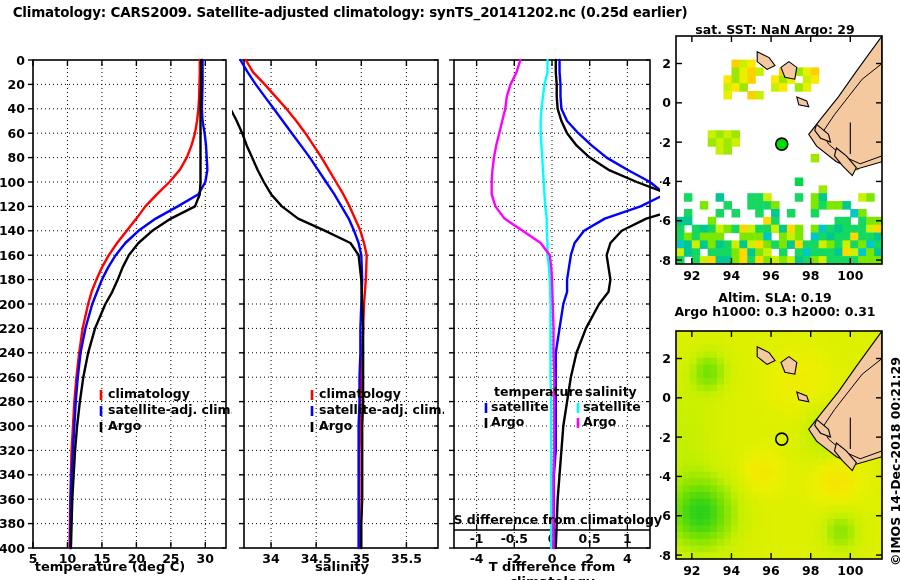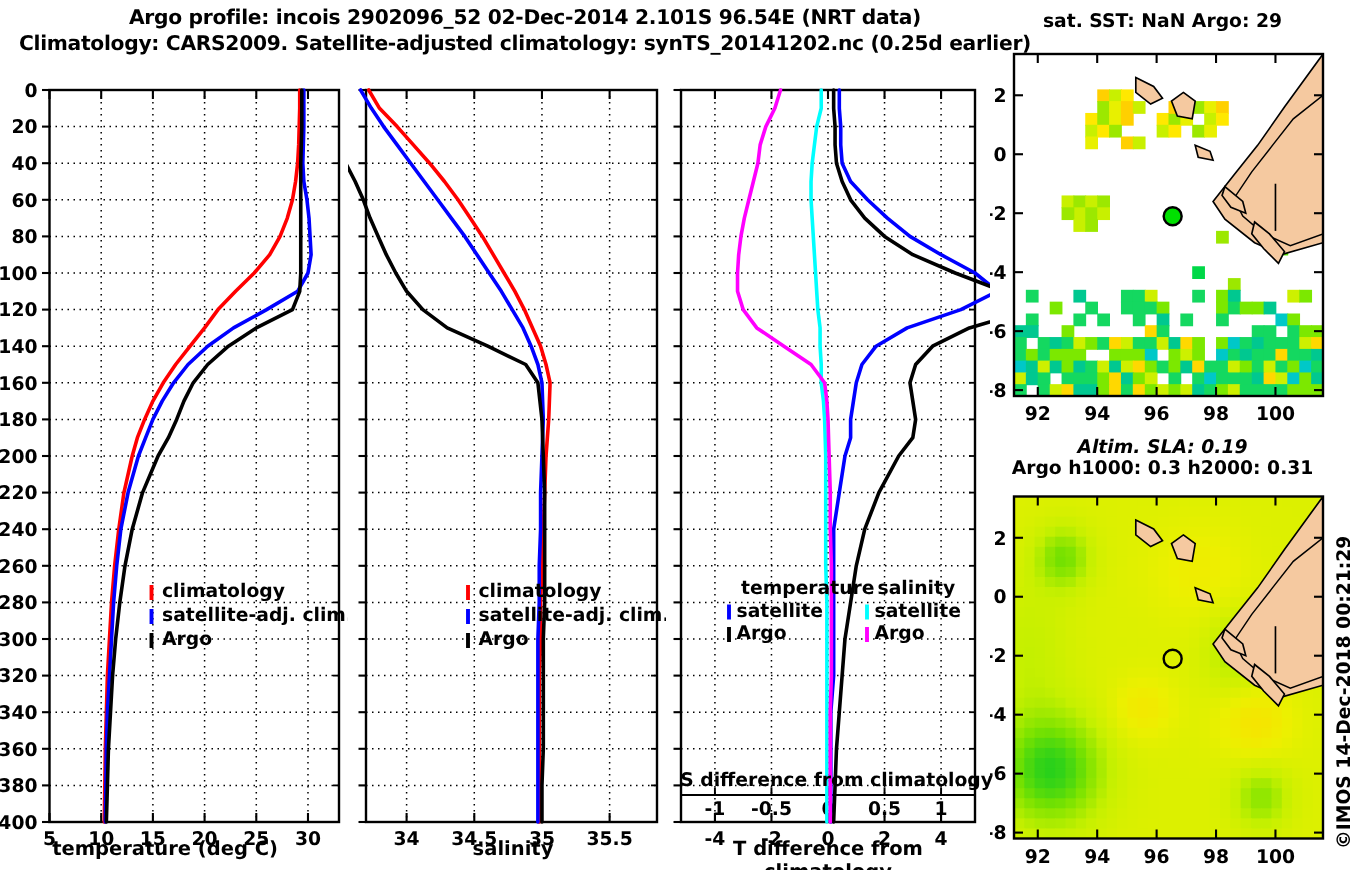--- a/index.html
+++ b/index.html
@@ -11,21 +11,20 @@
   .maptitle{font-size:12.5px;font-weight:700;text-align:center;line-height:15px;}
   .axlabel{font-size:13px;font-weight:700;text-align:center;}
   .copy{font-size:12.5px;font-weight:700;white-space:nowrap;
         transform:rotate(-90deg);transform-origin:left top;}
   svg{display:block;}
 </style>
 </head>
 <body>
 
 <div class="abs title-block">
-  <div>Argo profile: incois 2902096_52 02-Dec-2014 2.101S 96.54E (NRT data)</div>
   <div>Climatology: CARS2009. Satellite-adjusted climatology: synTS_20141202.nc (0.25d earlier)</div>
 </div>
 
 <div class="abs" style="left:0px;top:38px;width:232px;height:542px;">
   <svg id="svg-temp" width="232" height="542">
       <g>
         <line x1="67.46428571428572" y1="22" x2="67.46428571428572" y2="510" stroke="#000" stroke-width="1" stroke-dasharray="1,3"></line>
         <line x1="101.92857142857143" y1="22" x2="101.92857142857143" y2="510" stroke="#000" stroke-width="1" stroke-dasharray="1,3"></line>
         <line x1="136.39285714285714" y1="22" x2="136.39285714285714" y2="510" stroke="#000" stroke-width="1" stroke-dasharray="1,3"></line>
         <line x1="170.85714285714286" y1="22" x2="170.85714285714286" y2="510" stroke="#000" stroke-width="1" stroke-dasharray="1,3"></line>
@@ -349,21 +348,21 @@
       <text x="141" y="358" text-anchor="start" font-size="12.5" font-weight="700" font-family="&quot;DejaVu Sans&quot;,&quot;Liberation Sans&quot;,sans-serif" fill="#000">salinity</text>
       <line x1="134" y1="365" x2="134" y2="375" stroke="#00ffff" stroke-width="2.6"></line>
       <text x="139" y="373" text-anchor="start" font-size="12.5" font-weight="700" font-family="&quot;DejaVu Sans&quot;,&quot;Liberation Sans&quot;,sans-serif" fill="#000">satellite</text>
       <line x1="134" y1="380" x2="134" y2="390" stroke="#ff00ff" stroke-width="2.6"></line>
       <text x="139" y="388" text-anchor="start" font-size="12.5" font-weight="700" font-family="&quot;DejaVu Sans&quot;,&quot;Liberation Sans&quot;,sans-serif" fill="#000">Argo</text>
     </svg>
 </div>
 <div class="abs axlabel" style="left:444px;top:559px;width:216px;">T difference from climatology</div>
 <div class="abs" style="left:452px;top:512px;width:210px;font-size:12.5px;font-weight:700;text-align:right;">S difference from climatology</div>
 
-<div class="abs maptitle" style="left:660px;top:6px;width:230px;">sat. SST: NaN Argo: 29</div>
+<div class="abs maptitle" style="left:660px;top:22px;width:230px;">sat. SST: NaN Argo: 29</div>
 <div class="abs" style="left:660px;top:24px;width:240px;height:262px;">
   <svg id="svg-sst" width="240" height="262">
       <clipPath id="svg-sst-clip">
         <rect x="16" y="12" width="206" height="228"></rect>
       </clipPath>
       <rect x="16" y="12" width="206" height="228" fill="#fff"></rect>
       <g clip-path="url(#svg-sst-clip)">
         <rect x="71.5" y="35.6" width="8.5" height="8.5" fill="#ffd000"></rect>
         <rect x="79.4" y="35.6" width="8.5" height="8.5" fill="#c8f000"></rect>
         <rect x="87.3" y="35.6" width="8.5" height="8.5" fill="#ffe800"></rect>
@@ -613,21 +612,21 @@
       <text x="11" y="161.94827586206898" text-anchor="end" font-size="12.5" font-weight="700" font-family="&quot;DejaVu Sans&quot;,&quot;Liberation Sans&quot;,sans-serif" fill="#000">-4</text>
       <line x1="16" y1="196.75862068965517" x2="22" y2="196.75862068965517" stroke="#000" stroke-width="1.4"></line>
       <line x1="222" y1="196.75862068965517" x2="216" y2="196.75862068965517" stroke="#000" stroke-width="1.4"></line>
       <text x="11" y="201.25862068965517" text-anchor="end" font-size="12.5" font-weight="700" font-family="&quot;DejaVu Sans&quot;,&quot;Liberation Sans&quot;,sans-serif" fill="#000">-6</text>
       <line x1="16" y1="236.0689655172414" x2="22" y2="236.0689655172414" stroke="#000" stroke-width="1.4"></line>
       <line x1="222" y1="236.0689655172414" x2="216" y2="236.0689655172414" stroke="#000" stroke-width="1.4"></line>
       <text x="11" y="240.5689655172414" text-anchor="end" font-size="12.5" font-weight="700" font-family="&quot;DejaVu Sans&quot;,&quot;Liberation Sans&quot;,sans-serif" fill="#000">-8</text>
     </svg>
 </div>
 
-<div class="abs maptitle" style="left:660px;top:290px;width:230px;font-style:italic;">Altim. SLA: 0.19</div>
+<div class="abs maptitle" style="left:660px;top:290px;width:230px;">Altim. SLA: 0.19</div>
 <div class="abs maptitle" style="left:660px;top:304px;width:230px;">Argo h1000: 0.3 h2000: 0.31</div>
 <div class="abs" style="left:660px;top:319px;width:240px;height:262px;">
   <svg id="svg-sla" width="240" height="262">
       <clipPath id="svg-sla-clip">
         <rect x="16" y="12" width="206" height="228"></rect>
       </clipPath>
       <g clip-path="url(#svg-sla-clip)">
         <rect x="16.00" y="12.00" width="7.47" height="7.31" fill="rgb(220,240,0)"></rect>
         <rect x="22.87" y="12.00" width="7.47" height="7.31" fill="rgb(219,240,0)"></rect>
         <rect x="29.73" y="12.00" width="7.47" height="7.31" fill="rgb(219,240,0)"></rect>

